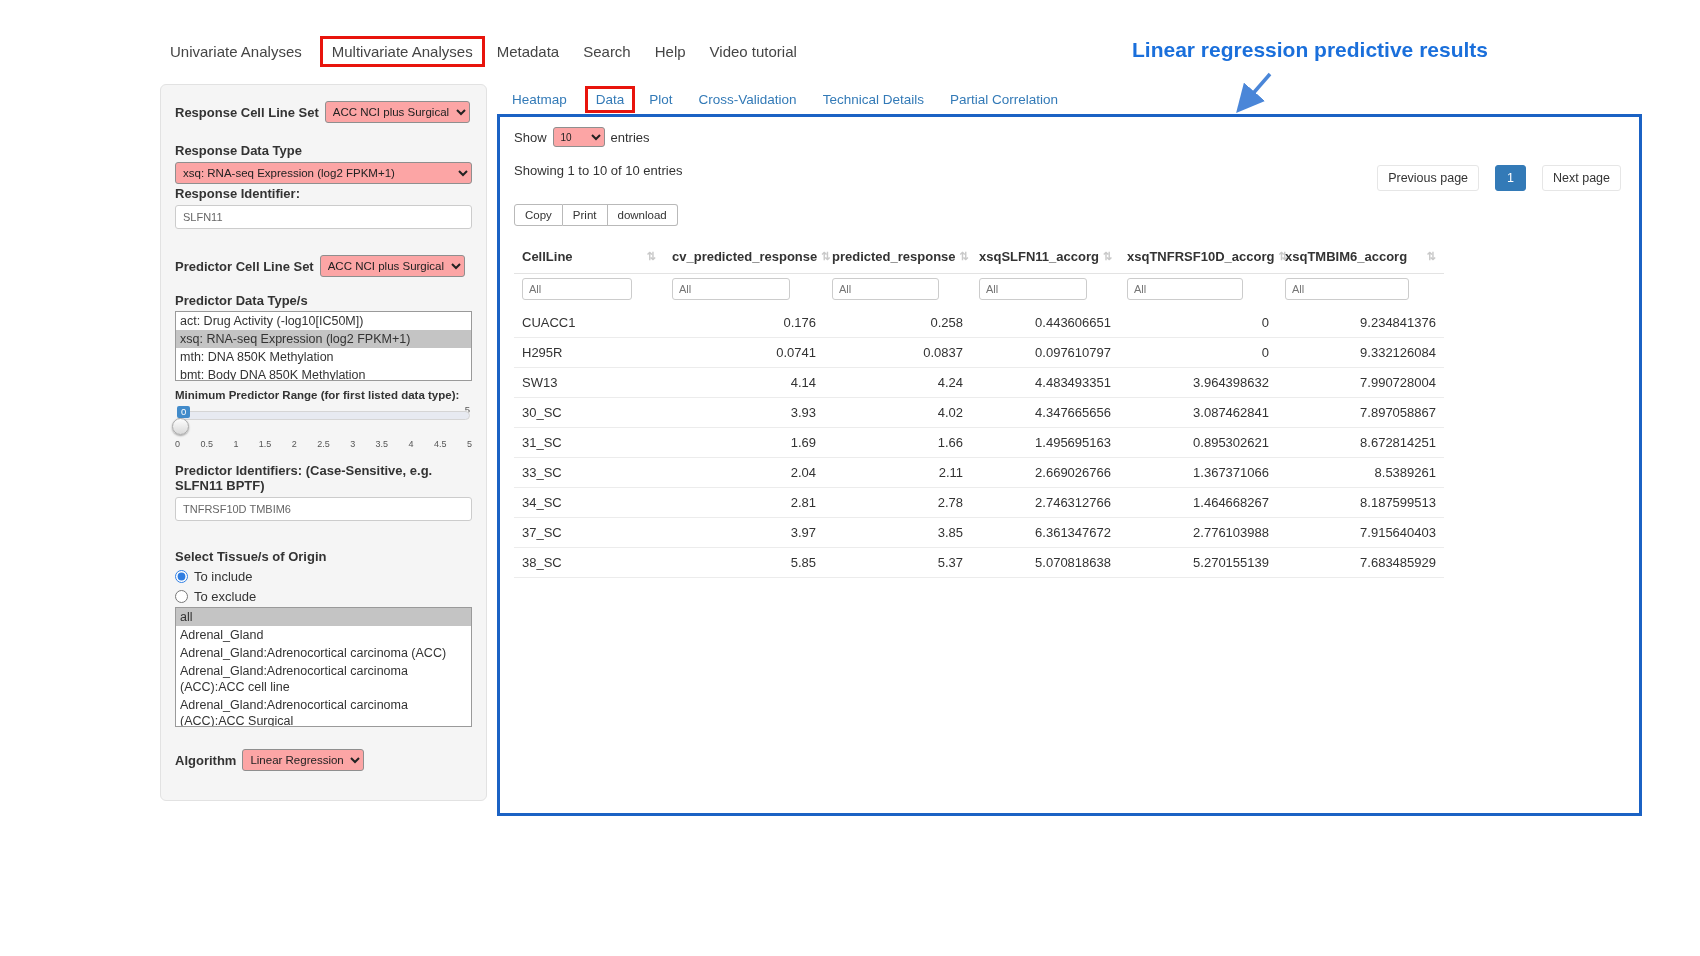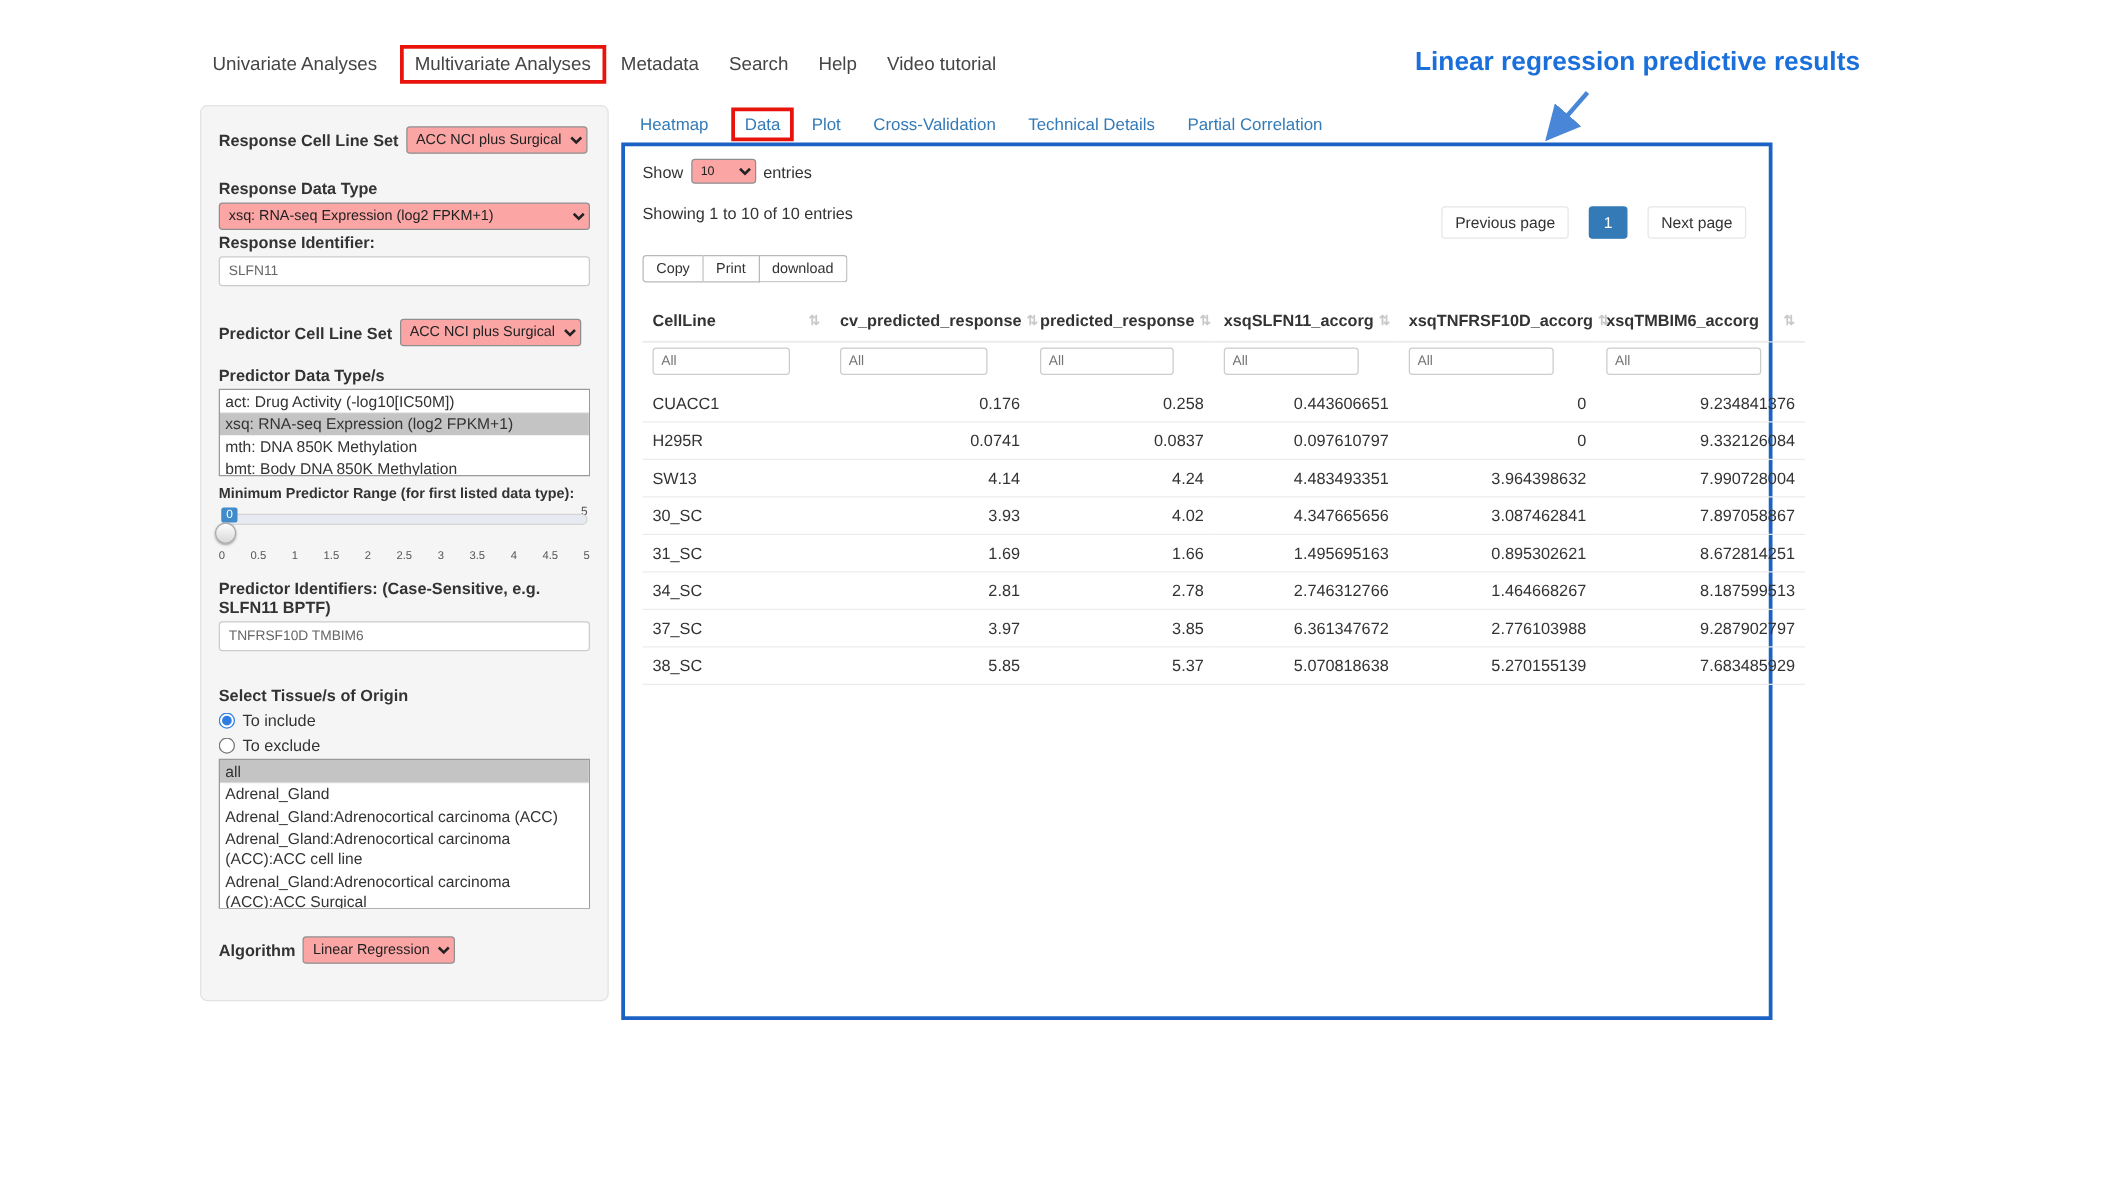--- a/index.html
+++ b/index.html
@@ -37,21 +37,21 @@
   .slider-grid{position:absolute;left:0;right:0;top:36px;display:flex;justify-content:space-between;font-size:9px;color:#555}
   .radio-row{display:flex;align-items:center;gap:6px;font-size:13px;margin-top:5px;cursor:pointer}
   .radio-row input{accent-color:#2f7de1;width:13px;height:13px}
 
   
   .tabs{position:absolute;left:512px;top:86px;display:flex;align-items:center;font-size:13.5px;color:#337ab7}
   .tab{margin-right:26px;cursor:pointer;white-space:nowrap}
   .tab.red-box{border:3px solid #e8140c;padding:3px 8px;margin-left:-8px;margin-right:14px}
 
   
-  .bluebox{position:absolute;left:497px;top:114px;width:921px;height:702px;border:3px solid #1b62c4;background:#fff;padding:8px 14px}
+  .bluebox{position:absolute;left:497px;top:114px;width:1145px;height:702px;border:3px solid #1b62c4;background:#fff;padding:8px 14px}
   .show-row{display:flex;align-items:center;gap:6px;font-size:13px;margin-top:2px}
   .show-row select{height:20px;font-size:10px;width:52px}
   .showing{font-size:13px;margin-top:16px}
   .pagination{position:absolute;top:48px;right:18px;display:flex;align-items:center;gap:16px;font-size:12.5px;color:#333}
   .page-btn{padding:5px 10px;border:1px solid #e6e6e6;border-radius:3px;background:#fff;cursor:pointer;color:#333}
   .page-current{padding:5px 11px;border-radius:3px;background:#337ab7;color:#fff;border:1px solid #337ab7;cursor:pointer}
   .btn-group{display:flex;margin-top:26px}
   .small-btn{font-size:11.5px;padding:4px 10px;background:#fff;border:1px solid #b9b9b9;cursor:pointer;color:#333}
   .small-btn + .small-btn{border-left:none}
   .small-btn:first-child{border-radius:3px 0 0 3px}
@@ -293,34 +293,42 @@
         </tr>
         <tr>
           <td>31_SC</td>
           <td class="num">1.69</td>
           <td class="num">1.66</td>
           <td class="num">1.495695163</td>
           <td class="num">0.895302621</td>
           <td class="num">8.672814251</td>
         </tr>
         <tr>
+          <td>33_SC</td>
+          <td class="num">2.04</td>
+          <td class="num">2.11</td>
+          <td class="num">2.669026766</td>
+          <td class="num">1.367371066</td>
+          <td class="num">8.5389261</td>
+        </tr>
+        <tr>
           <td>34_SC</td>
           <td class="num">2.81</td>
           <td class="num">2.78</td>
           <td class="num">2.746312766</td>
           <td class="num">1.464668267</td>
           <td class="num">8.187599513</td>
         </tr>
         <tr>
           <td>37_SC</td>
           <td class="num">3.97</td>
           <td class="num">3.85</td>
           <td class="num">6.361347672</td>
           <td class="num">2.776103988</td>
-          <td class="num">9.287902797</td>
+          <td class="num">7.915640403</td>
         </tr>
         <tr>
           <td>38_SC</td>
           <td class="num">5.85</td>
           <td class="num">5.37</td>
           <td class="num">5.070818638</td>
           <td class="num">5.270155139</td>
           <td class="num">7.683485929</td>
         </tr>
       </tbody>

